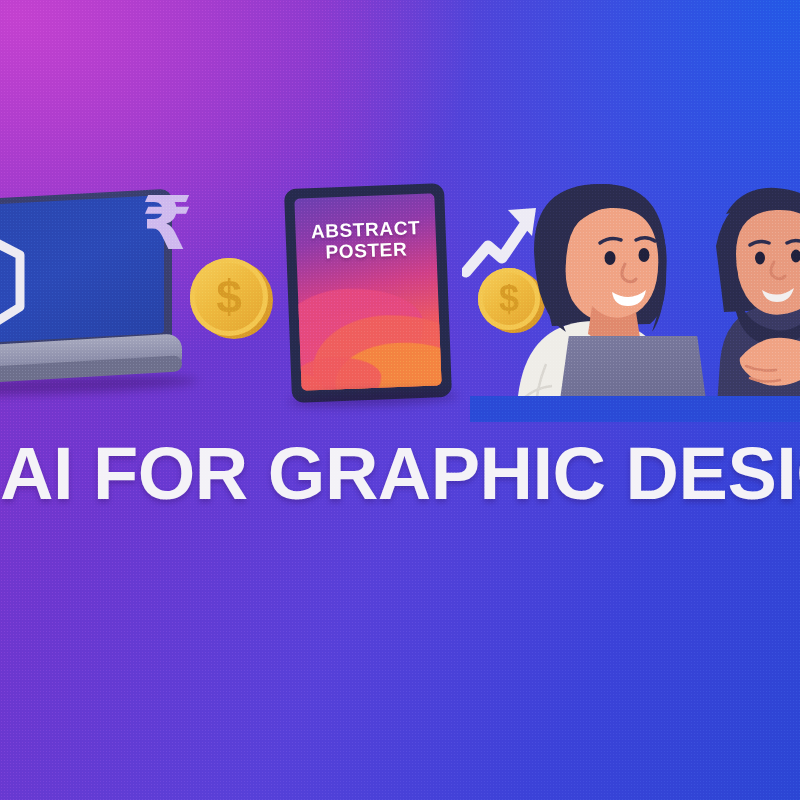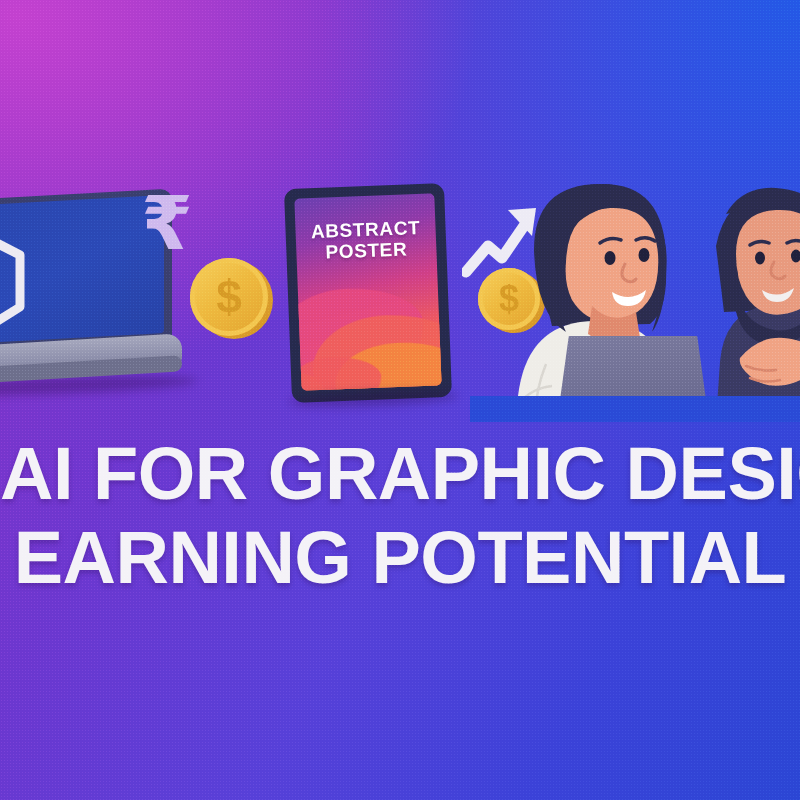--- a/index.html
+++ b/index.html
@@ -218,17 +218,16 @@
   </div>
 
   <div style="position:absolute;left:560px;top:336px;width:146px;height:64px;
               background:linear-gradient(170deg,#7b7b9f 0%,#6a6a8f 100%);
               border-radius:10px 10px 3px 3px;
               clip-path:polygon(6% 0,94% 0,100% 100%,0 100%);"></div>
   <div class="desk"></div>
 
   <div class="headline">
     <div class="hl1">AI FOR GRAPHIC DESIGN</div>
-    <div class="hl2">EARNING POTENTIAL</div>
   </div>
 
   <div id="grain"></div>
 </div>
 
 </body></html>

